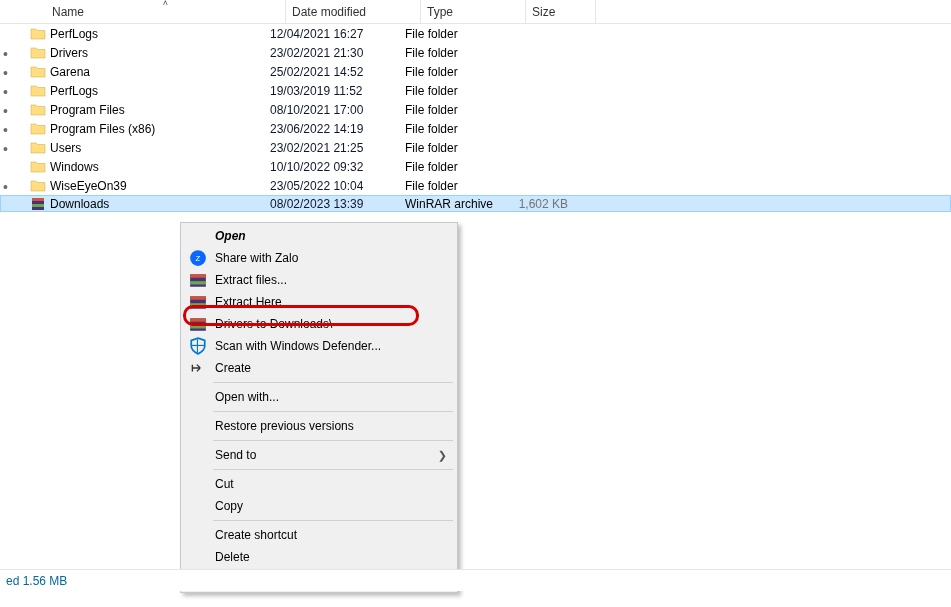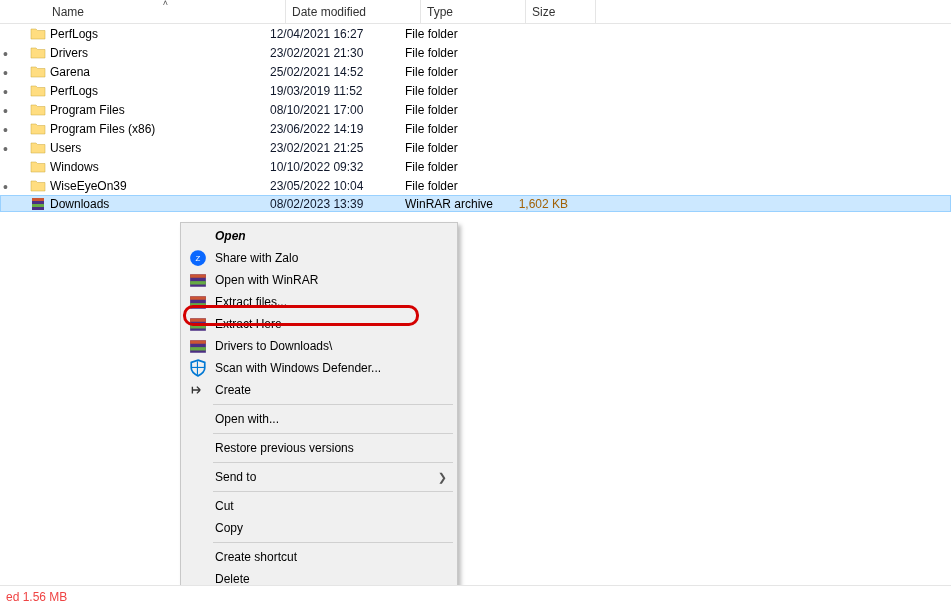--- a/index.html
+++ b/index.html
@@ -53,21 +53,21 @@
   .file-row.selected {
     background: #cce8ff;
     border: 1px solid #99d1ff;
     height: 17px;
     padding-left: 23px;
   }
   .cell { padding: 0 6px; overflow: hidden; white-space: nowrap; text-overflow: ellipsis; }
   .cell.name  { width: 240px; display: flex; align-items: center; gap: 4px; }
   .cell.date  { width: 135px; color: #0f172a; }
   .cell.type  { width: 105px; color: #000; }
-  .cell.size  { width: 70px; color: #a16207; text-align: right; }
+  .cell.size  { width: 70px; color: #737373; text-align: right; }
   .pin {
     position: absolute;
     left: 4px;
     width: 12px;
     height: 12px;
     color: #888;
     font-size: 10px;
     transform: rotate(-45deg);
   }
   .icon { width: 16px; height: 16px; flex: 0 0 16px; display: inline-flex; align-items: center; justify-content: center; }
@@ -113,29 +113,29 @@
     margin: 3px 2px 3px 30px;
   }
   .cm-highlight {
     position: absolute;
     border: 3px solid #d40000;
     border-radius: 10px;
     pointer-events: none;
   }
   .status-bar {
     position: absolute;
-    bottom: 0;
+    bottom: 16px;
     left: 0;
     width: 100%;
     height: 22px;
     border-top: 1px solid #e5e5e5;
     display: flex;
     align-items: center;
     padding-left: 6px;
-    color: #ef4444;
+    color: #0369a1;
     background: #fff;
   }
 </style>
 </head>
 <body>
 
 <div class="header-row">
   <div class="col-header name">
     <span>Name</span>
     <span class="sort-caret">˄</span>
@@ -307,50 +307,40 @@
     <span>Share with Zalo</span>
   </div>
   <div class="cm-item">
     <span class="cm-icon">
         <svg viewBox="0 0 16 16">
           <rect x="1" y="3" width="14" height="11" fill="#4b2e83"></rect>
           <rect x="1" y="3" width="14" height="3" fill="#c53"></rect>
           <rect x="1" y="9" width="14" height="3" fill="#6a4"></rect>
         </svg>
       </span>
-    <span>Open with WinRAR</span>
-  </div>
-  <div class="cm-item">
+    <span>Extract files...</span>
+  </div>
+  <div class="cm-item" style="position:relative;">
     <span class="cm-icon">
         <svg viewBox="0 0 16 16">
           <rect x="1" y="3" width="14" height="11" fill="#4b2e83"></rect>
           <rect x="1" y="3" width="14" height="3" fill="#c53"></rect>
           <rect x="1" y="9" width="14" height="3" fill="#6a4"></rect>
         </svg>
       </span>
-    <span>Extract files...</span>
-  </div>
-  <div class="cm-item" style="position:relative;">
+    <span>Extract Here</span>
+  </div>
+  <div class="cm-item">
     <span class="cm-icon">
         <svg viewBox="0 0 16 16">
           <rect x="1" y="3" width="14" height="11" fill="#4b2e83"></rect>
           <rect x="1" y="3" width="14" height="3" fill="#c53"></rect>
           <rect x="1" y="9" width="14" height="3" fill="#6a4"></rect>
         </svg>
       </span>
-    <span>Extract Here</span>
-  </div>
-  <div class="cm-item">
-    <span class="cm-icon">
-        <svg viewBox="0 0 16 16">
-          <rect x="1" y="3" width="14" height="11" fill="#4b2e83"></rect>
-          <rect x="1" y="3" width="14" height="3" fill="#c53"></rect>
-          <rect x="1" y="9" width="14" height="3" fill="#6a4"></rect>
-        </svg>
-      </span>
     <span>Drivers to Downloads\</span>
   </div>
   <div class="cm-item">
     <span class="cm-icon">
         <svg viewBox="0 0 16 16">
           <path d="M8 1 L14 3 V8 C14 12 8 15 8 15 C8 15 2 12 2 8 V3 Z" fill="none" stroke="#0078d4" stroke-width="1.5"></path>
           <rect x="7" y="2" width="1" height="12" fill="#0078d4"></rect>
           <rect x="2" y="7" width="12" height="1" fill="#0078d4"></rect>
         </svg>
       </span>

